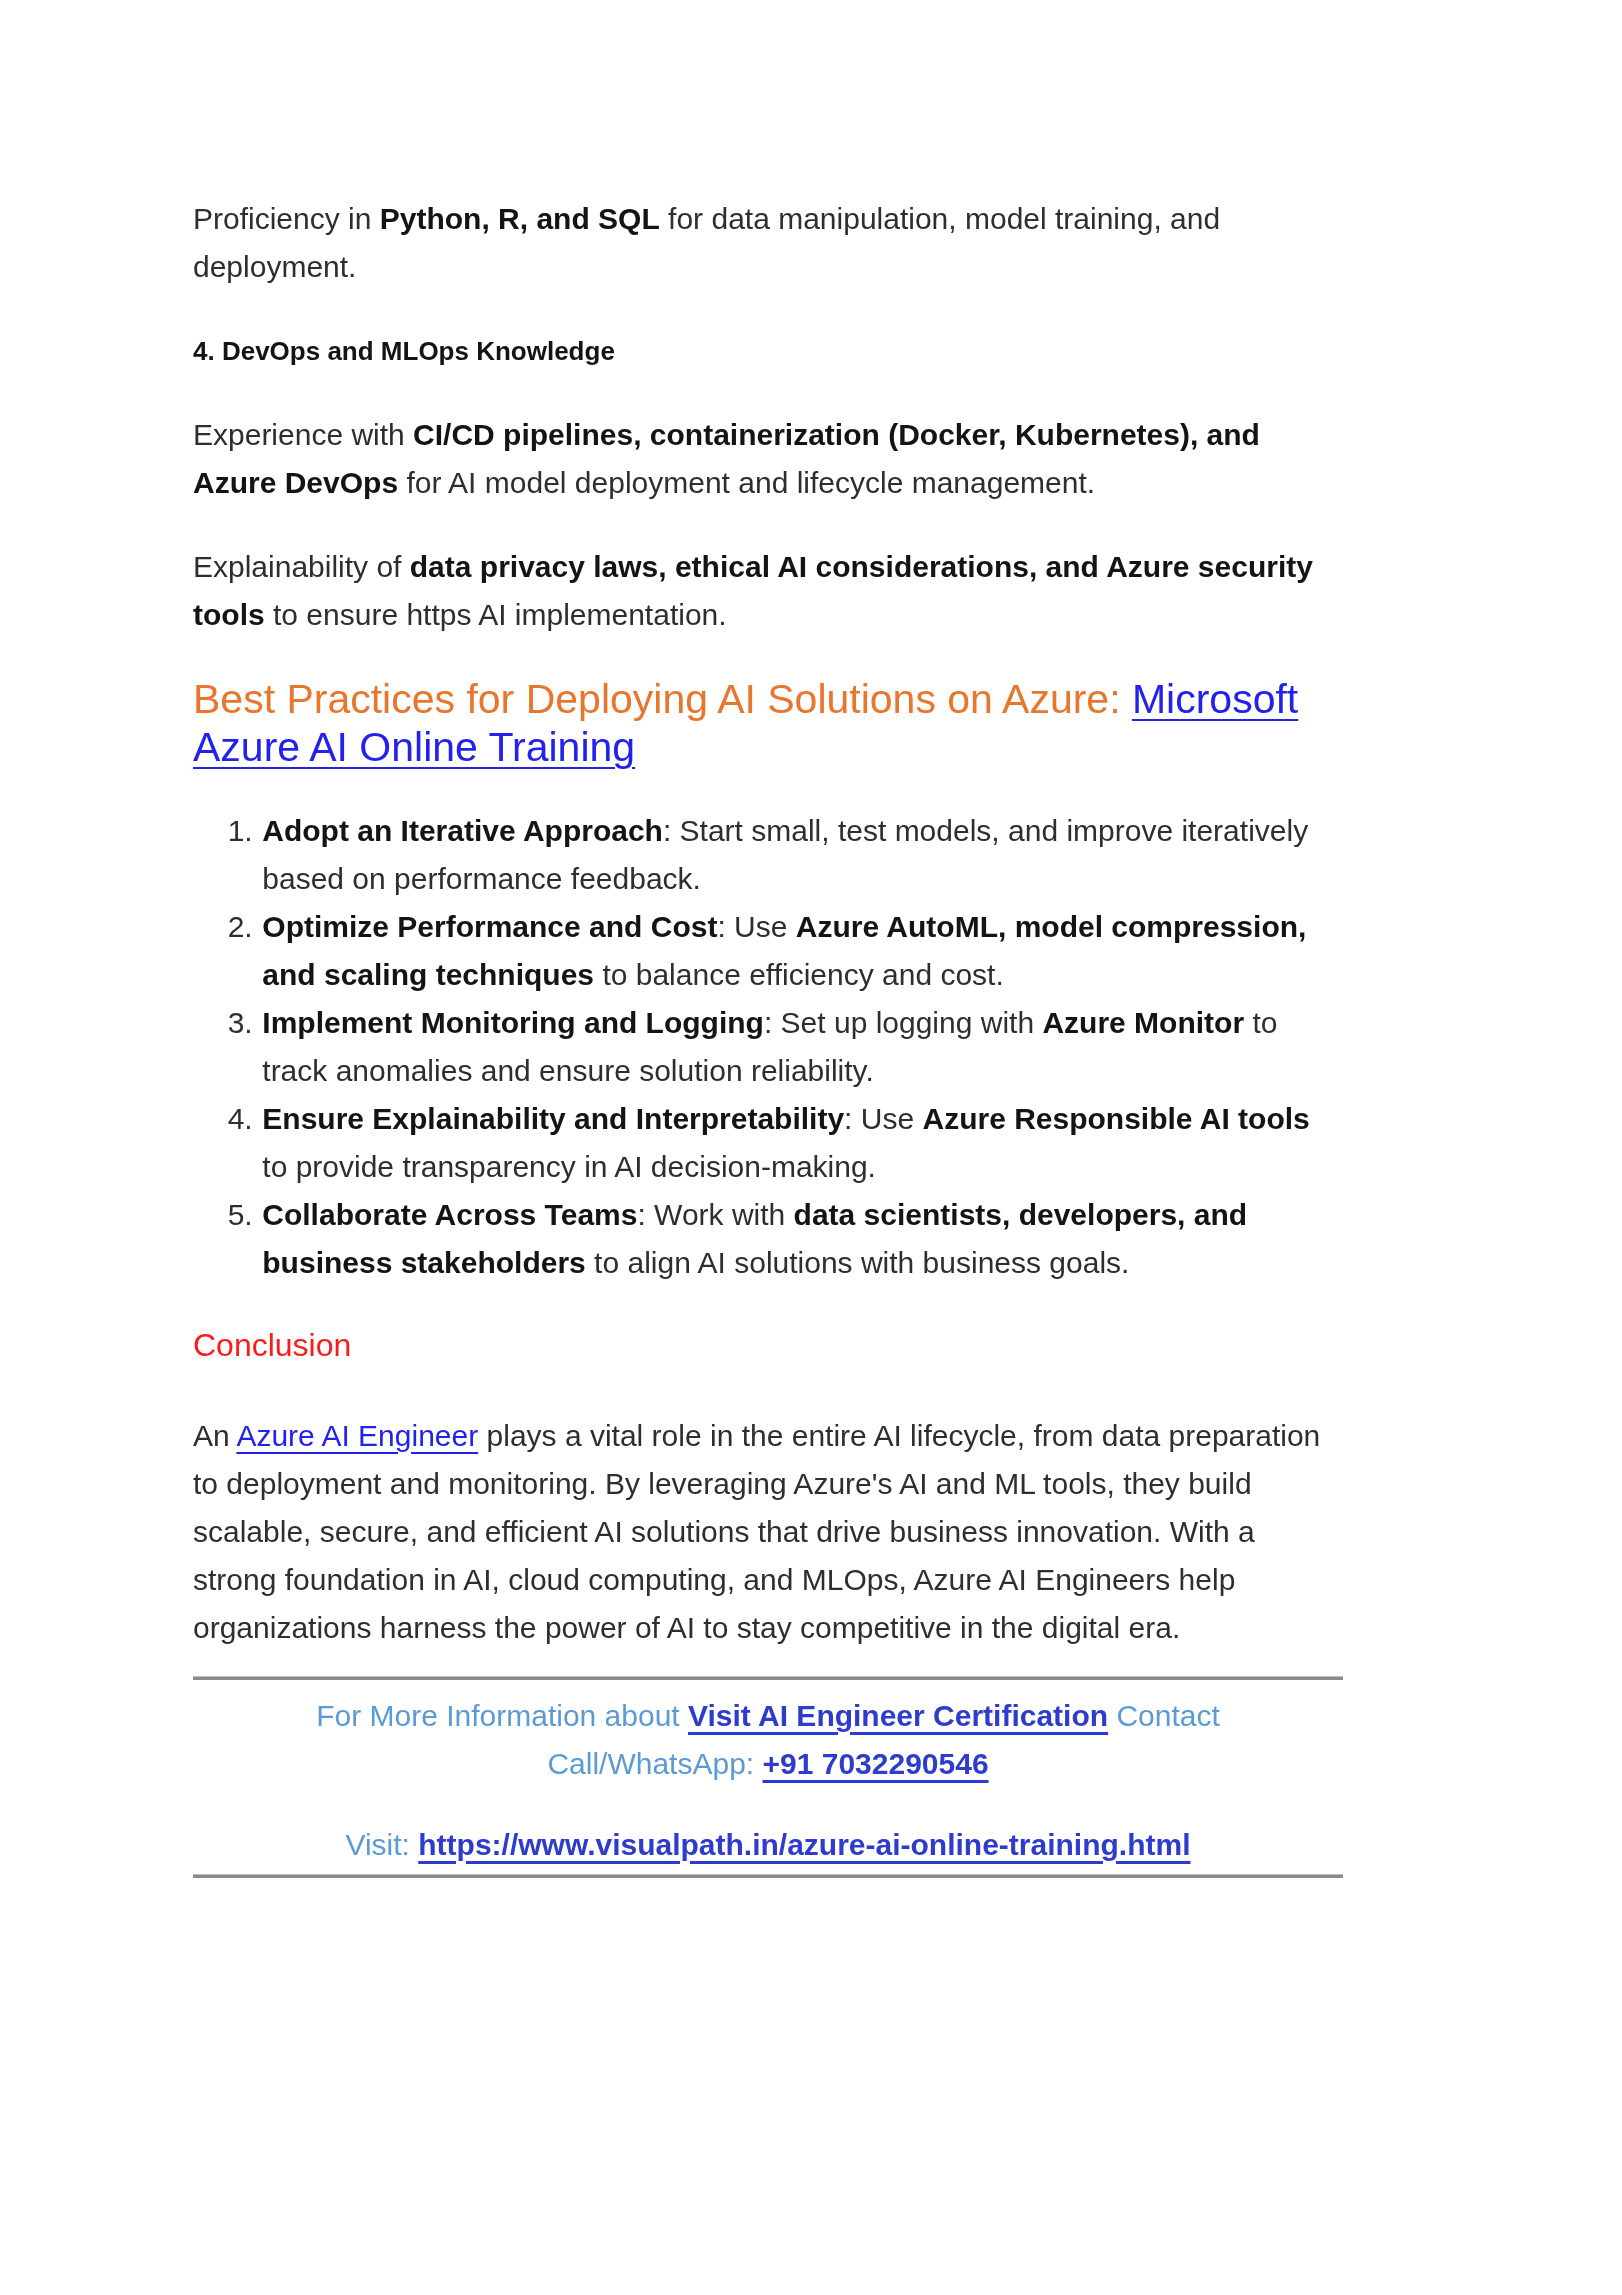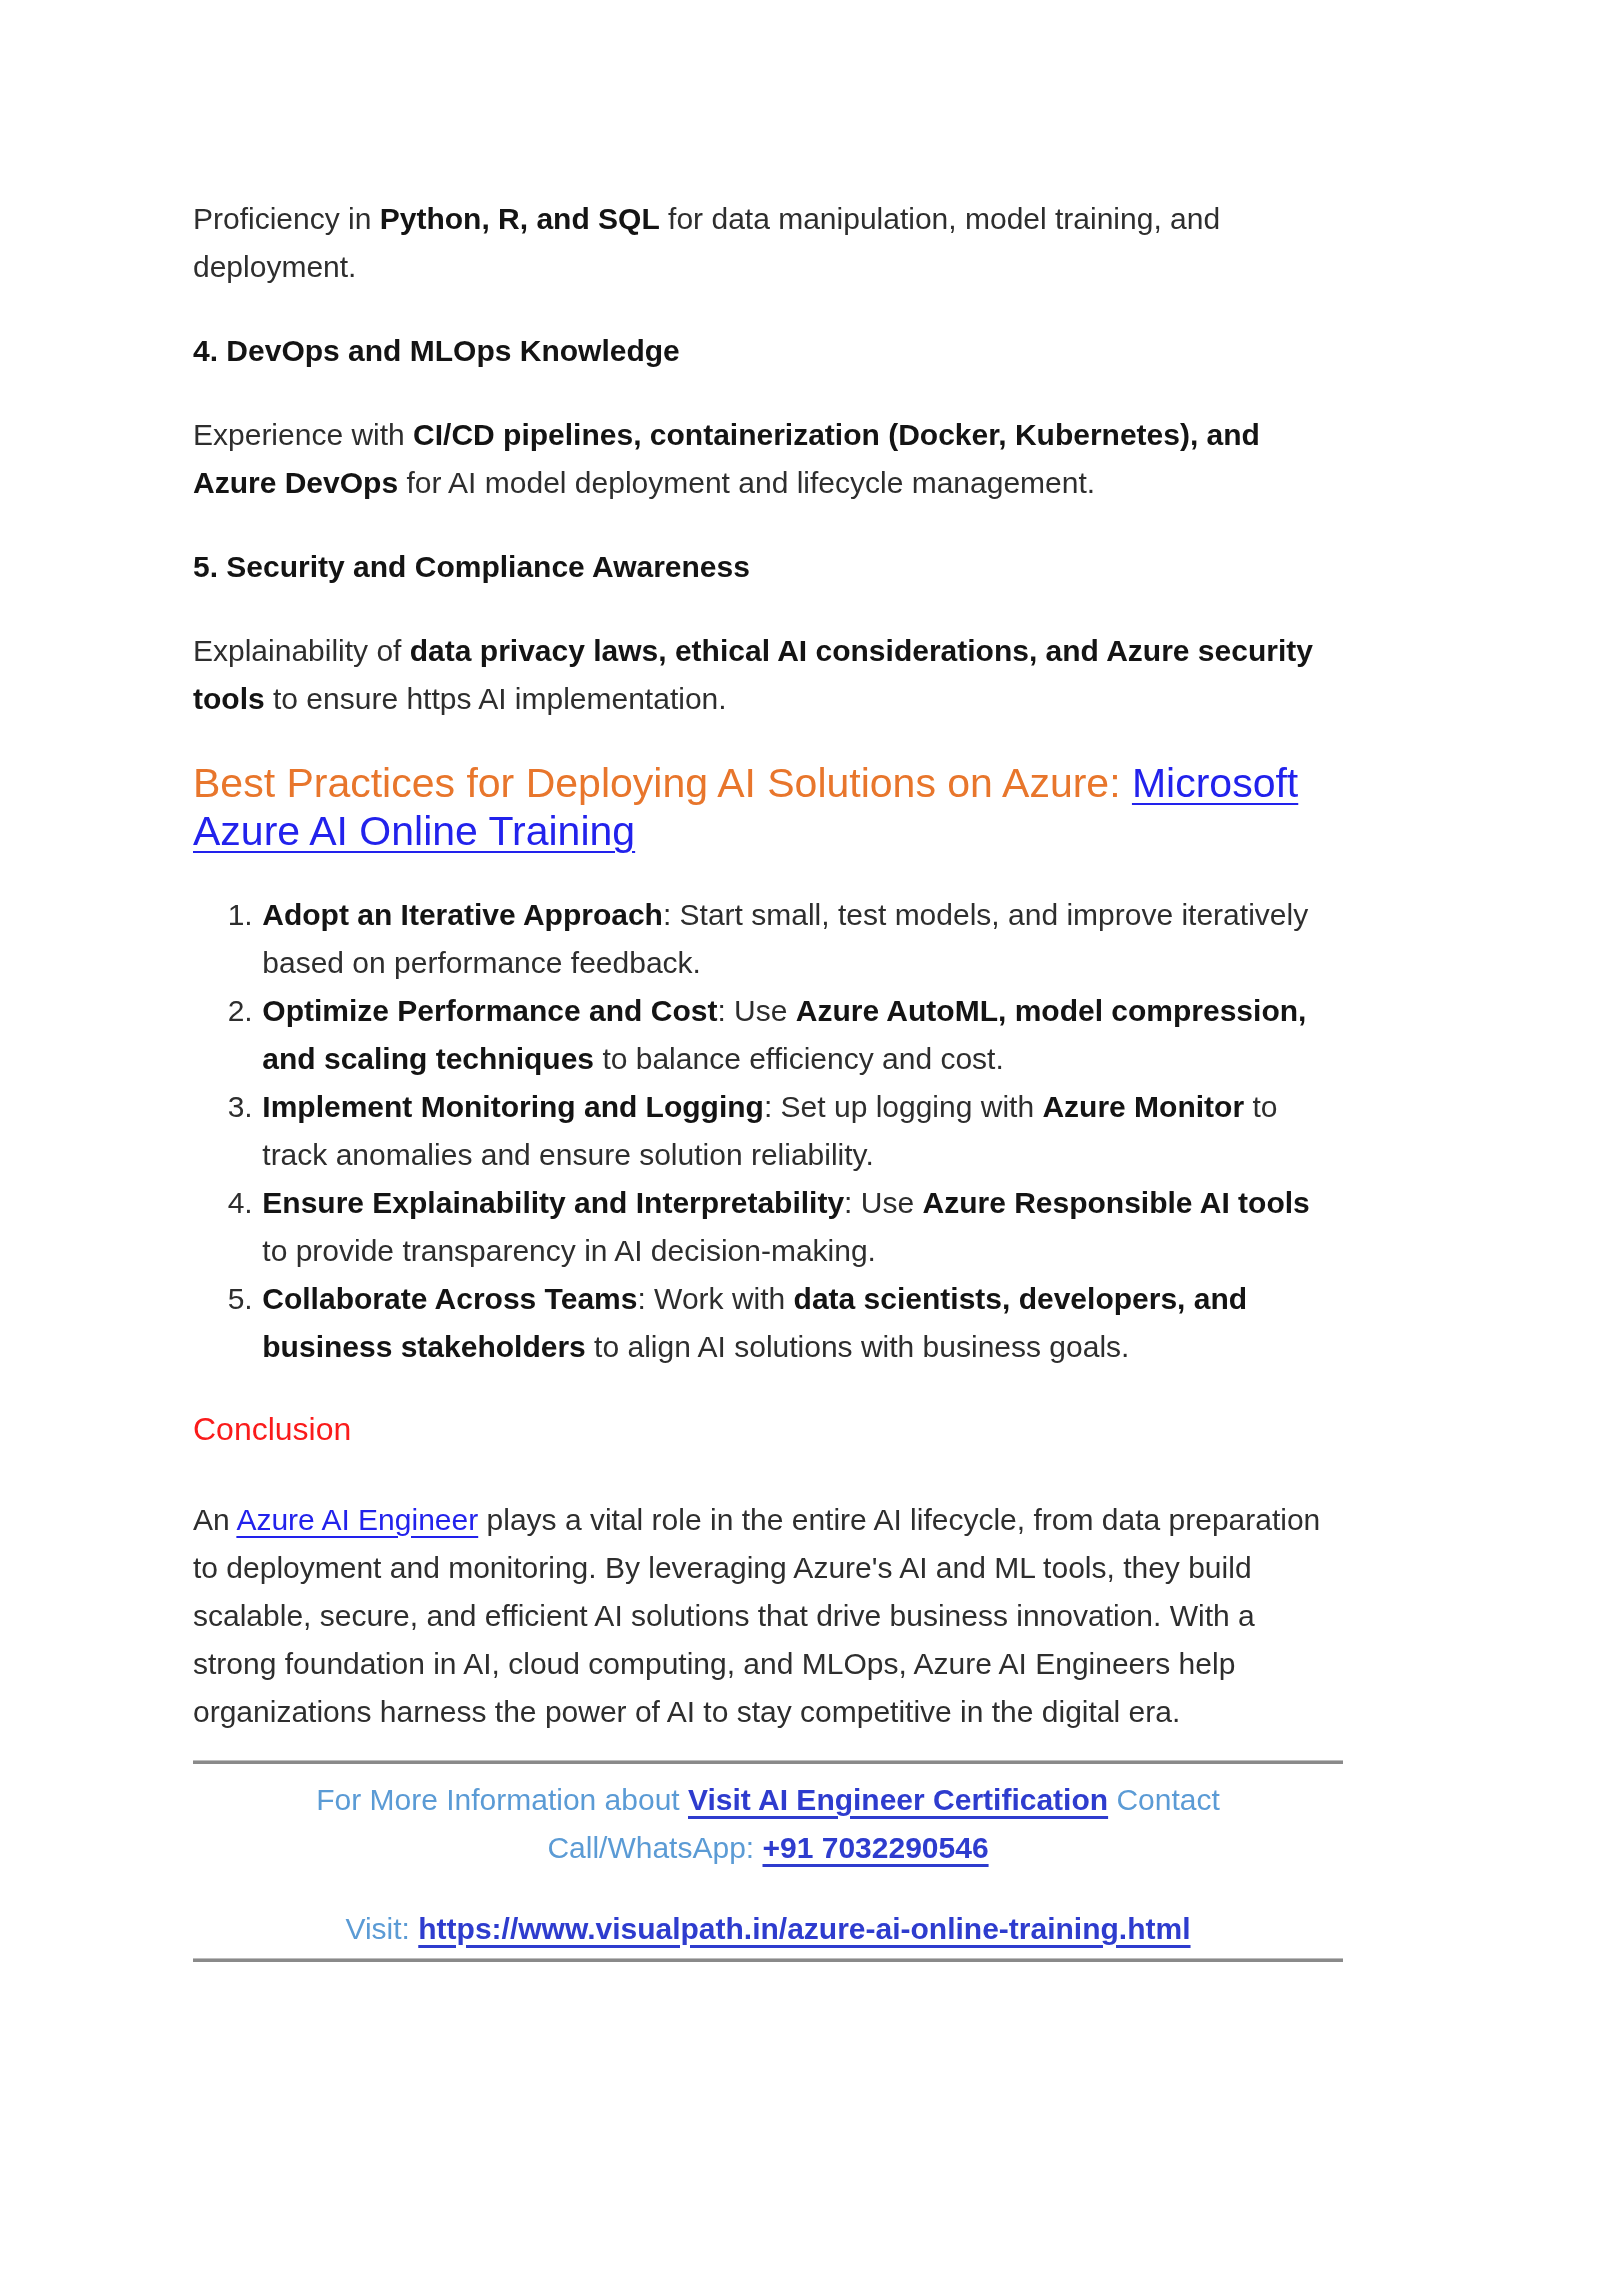--- a/index.html
+++ b/index.html
@@ -19,21 +19,21 @@
     width:1533px;height:2295px;
     padding:195px 190px 0 193px;
     font-family:"Liberation Sans",sans-serif;
     font-size:30px;line-height:48px;
     color:var(--body-text);
     background:#ffffff;
   }
   .para{margin:0 0 36px 0;}
   .rb{font-weight:700;color:var(--bold-text);}
   .rn{font-weight:400;}
-  .heading{font-weight:700;color:var(--bold-text);margin:12px 0 36px 0;font-size:30px;}
+  .heading{font-weight:700;color:var(--bold-text);margin:12px 0 36px 0;font-size:26px;}
   .accent-heading{color:var(--accent-orange);margin:16px 0 36px 0;font-size:41px;}
   .link{
     color:var(--link-blue);
     text-decoration:underline;
     text-decoration-thickness:1.9px;
     text-underline-offset:5.7px;
     cursor:pointer;
   }
   .bp-list{margin:0 0 28.5px 0;padding:0 0 0 68px;}
   .bp-list li{margin:0;padding-left:1.3px;}
@@ -66,21 +66,20 @@
 <body>
 
 <div class="page">
 
   <p class="para"><span class="rn">Proficiency in </span><span class="rb">Python, R, and SQL</span><span class="rn"> for data manipulation, model training, and deployment.</span></p>
 
   <p class="heading">4. DevOps and MLOps Knowledge</p>
 
   <p class="para"><span class="rn">Experience with </span><span class="rb">CI/CD pipelines, containerization (Docker, Kubernetes), and Azure DevOps</span><span class="rn"> for AI model deployment and lifecycle management.</span></p>
 
-  <p class="heading">5. Security and Compliance Awareness</p>
 
   <p class="para"><span class="rn">Explainability of </span><span class="rb">data privacy laws, ethical AI considerations, and Azure security tools</span><span class="rn"> to ensure https AI implementation.</span></p>
 
   <p class="accent-heading"><span class="rn">Best Practices for Deploying AI Solutions on Azure: </span><span class="link">Microsoft Azure AI Online Training</span></p>
 
   <ol class="bp-list">
     <li><span class="rb">Adopt an Iterative Approach</span><span class="rn">: Start small, test models, and improve iteratively based on performance feedback.</span></li>
     <li><span class="rb">Optimize Performance and Cost</span><span class="rn">: Use </span><span class="rb">Azure AutoML, model compression, and scaling techniques</span><span class="rn"> to balance efficiency and cost.</span></li>
     <li><span class="rb">Implement Monitoring and Logging</span><span class="rn">: Set up logging with </span><span class="rb">Azure Monitor</span><span class="rn"> to track anomalies and ensure solution reliability.</span></li>
     <li><span class="rb">Ensure Explainability and Interpretability</span><span class="rn">: Use </span><span class="rb">Azure Responsible AI tools</span><span class="rn"> to provide transparency in AI decision-making.</span></li>

